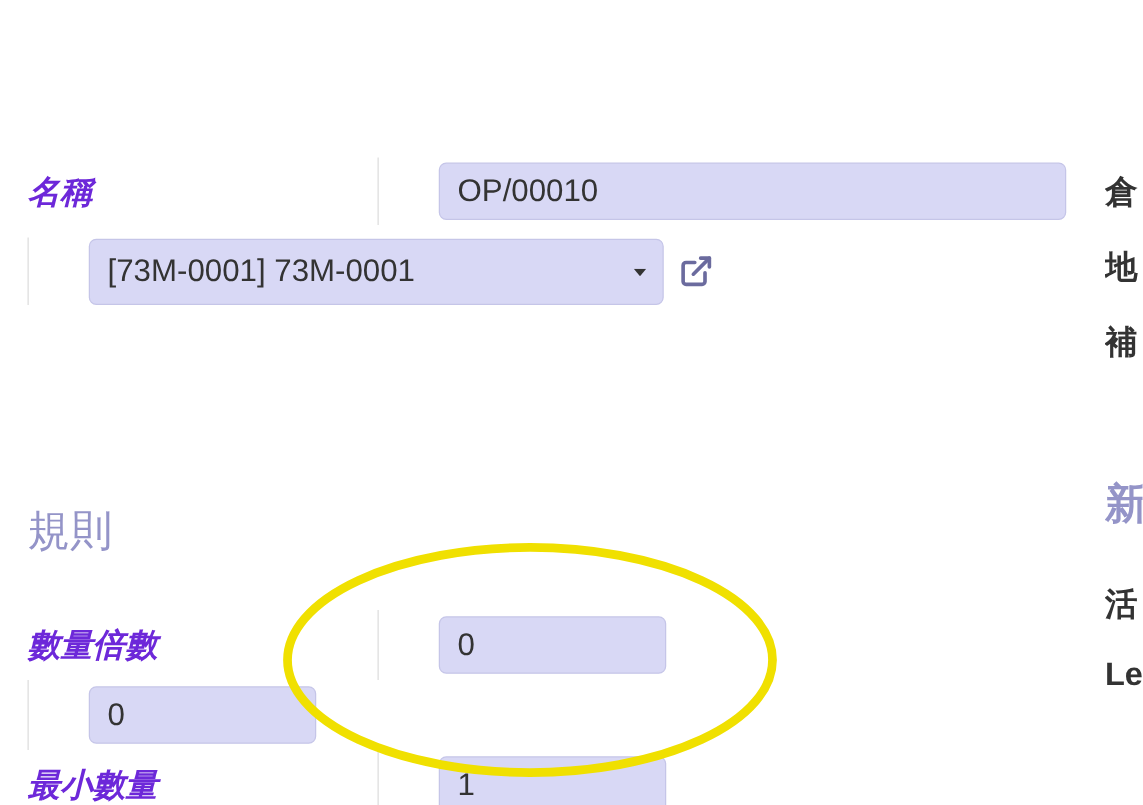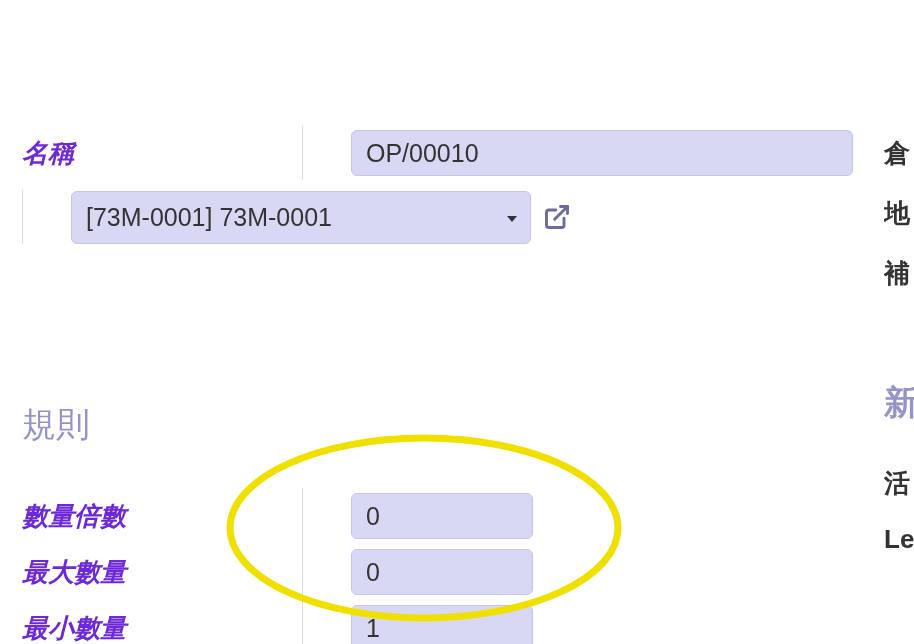--- a/index.html
+++ b/index.html
@@ -183,21 +183,20 @@
   <div class="space-heading"></div>
 
   <div class="row">
     <div class="label-col">數量倍數</div>
     <div class="input-col" style="height:56px;">
       <input type="text" class="num-input" value="0" style="">
     </div>
   </div>
 
   <div class="row">
-    <div class="label-col">最大數量</div>
     <div class="input-col" style="height:56px;">
       <input type="text" class="num-input" value="0" style="">
     </div>
   </div>
 
   <div class="row">
     <div class="label-col">最小數量</div>
     <div class="input-col" style="height:56px;">
       <input type="text" class="num-input" value="1" style="">
     </div>

